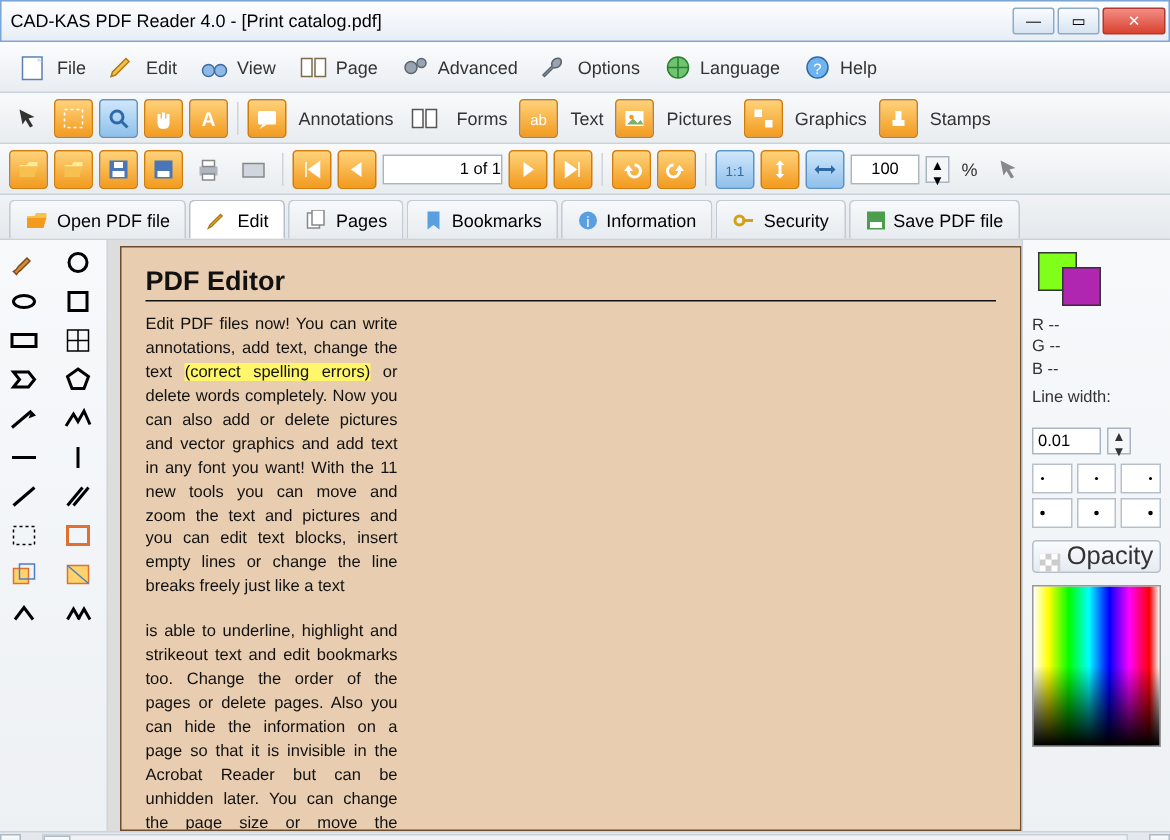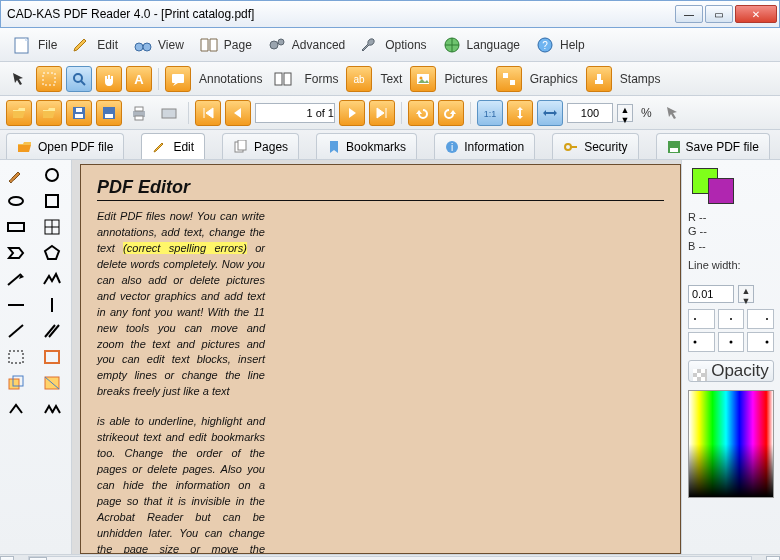--- a/index.html
+++ b/index.html
@@ -19,30 +19,30 @@
 .toolbar { height:34px; background:linear-gradient(#f9fafb,#e8ecef); border-bottom:1px solid #c9d1da; display:flex; align-items:center; gap:4px; padding:0 6px;}
 .tbtn { width:26px; height:26px; border-radius:3px; display:flex; align-items:center; justify-content:center; cursor:pointer;}
 .tbtn.orange{ background:linear-gradient(#ffd27a,#f29b1f); border:1px solid #d07d0f;}
 .tbtn.blue{ background:linear-gradient(#cfe7fb,#8fc0ea); border:1px solid #5a93c4;}
 .tbtn.plain{ border:1px solid transparent;}
 .tlabel{ font-size:12px; color:#333; padding:0 4px;}
 .sep{ width:1px; height:22px; background:#cdd4db; margin:0 2px;}
 .pageinput{ width:80px; height:20px; font-size:11px; text-align:right; border:1px solid #aab5c1;}
 .zoominput{ width:46px; height:20px; font-size:11px; text-align:center; border:1px solid #aab5c1;}
 
-.tabbar { height:30px; background:linear-gradient(#f0f2f5,#e4e8ec); display:flex; align-items:flex-end; padding:0 6px; gap:17px; border-bottom:1px solid #c9d1da;}
+.tabbar { height:30px; background:linear-gradient(#f0f2f5,#e4e8ec); display:flex; align-items:flex-end; padding:0 6px; gap:2px; border-bottom:1px solid #c9d1da;}
 .tab { height:26px; padding:0 10px; display:flex; align-items:center; gap:5px; font-size:12px; border:1px solid #c3cbd4; border-bottom:none; background:linear-gradient(#f7f9fb,#e7ebef); border-radius:4px 4px 0 0; cursor:pointer;}
 .tab.active{ background:#fff; border-color:#b7c0ca; font-weight:500;}
 
 .workarea { display:flex; height:394px; background:#e9edf1; }
 .leftpanel { width:72px; background:linear-gradient(#f7f9fb,#eef1f4); border-right:1px solid #cdd4db; padding:4px 2px; display:grid; grid-template-columns:1fr 1fr; gap:4px; align-content:start;}
 .ltool{ width:28px; height:22px; display:flex; align-items:center; justify-content:center; cursor:pointer; font-size:14px;}
 .ltool svg{ width:20px; height:18px; }
 
-.docwrap { flex:1; background:#ddd; position:relative; overflow:hidden; border-right:1px solid #cdd4db;font-style:italic;}
+.docwrap { flex:1; background:#ddd; position:relative; overflow:hidden; border-right:1px solid #cdd4db;}
 .doc { position:absolute; left:8px; top:4px; right:0; bottom:0; background:#e8cdb0; border:1px solid #6b4d2e; overflow:hidden;}
 .docinner{ padding:12px 16px 8px 16px; }
 .dochead{ font-size:18px; font-weight:700; color:#111; border-bottom:1px solid #111; padding-bottom:2px; margin-bottom:8px;}
 .cols{ display:flex; gap:14px;flex-direction:column; }
 .col{ width:168px; font-size:11px; line-height:1.45; text-align:justify; color:#111;}
 .col3{ flex:1; }
 .hl{ background:#fff66a; }
 .embedded{ width:170px; height:200px; background:#fff; border:1px solid #888; margin-bottom:4px; position:relative;}
 .embtool{ height:16px; background:linear-gradient(#f0f3f6,#dbe1e7); display:flex; gap:2px; padding:1px;}
 .embdot{ width:12px; height:12px; border:1px solid #bbb; background:linear-gradient(#ffe4a8,#f5b742); border-radius:2px;}

